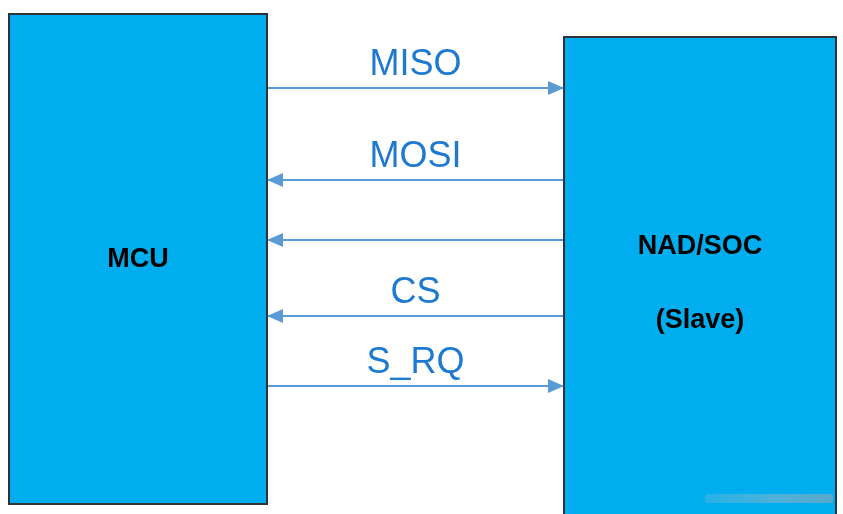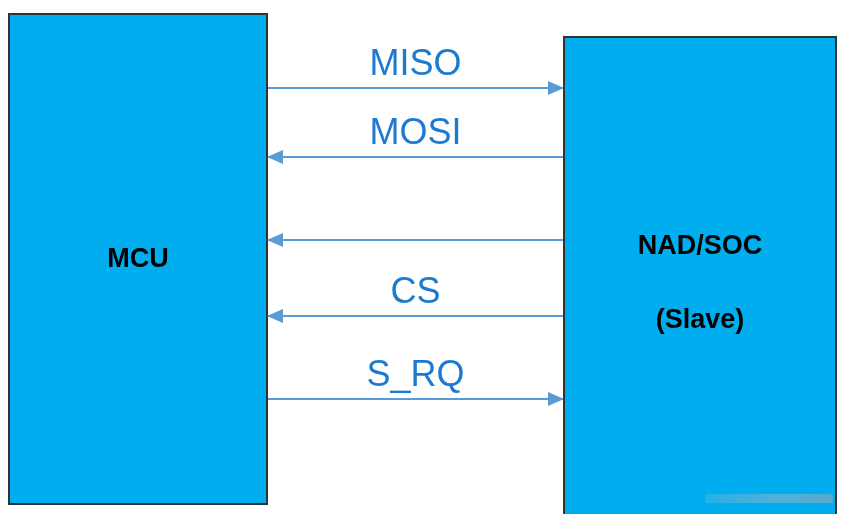--- a/index.html
+++ b/index.html
@@ -99,41 +99,41 @@
     <div>(Slave)</div>
   </div>
 
   <div class="signal" style="top:47px" data-direction="right">
     <div class="signal-label">MISO</div>
     <div class="signal-line"></div>
 
     <div class="head head-right"></div>
   </div>
 
-  <div class="signal" style="top:116px" data-direction="left">
+  <div class="signal" style="top:139px" data-direction="left">
     <div class="signal-label">MOSI</div>
     <div class="signal-line"></div>
     <div class="head head-left"></div>
 
   </div>
 
   <div class="signal" style="top:199px" data-direction="left">
     <div class="signal-line"></div>
     <div class="head head-left"></div>
 
   </div>
 
   <div class="signal" style="top:275px" data-direction="left">
     <div class="signal-label">CS</div>
     <div class="signal-line"></div>
     <div class="head head-left"></div>
 
   </div>
 
-  <div class="signal" style="top:358px" data-direction="right">
+  <div class="signal" style="top:345px" data-direction="right">
     <div class="signal-label">S_RQ</div>
     <div class="signal-line"></div>
 
     <div class="head head-right"></div>
   </div>
 
 
   <div class="watermark-smudge"></div>
 
 </div>

